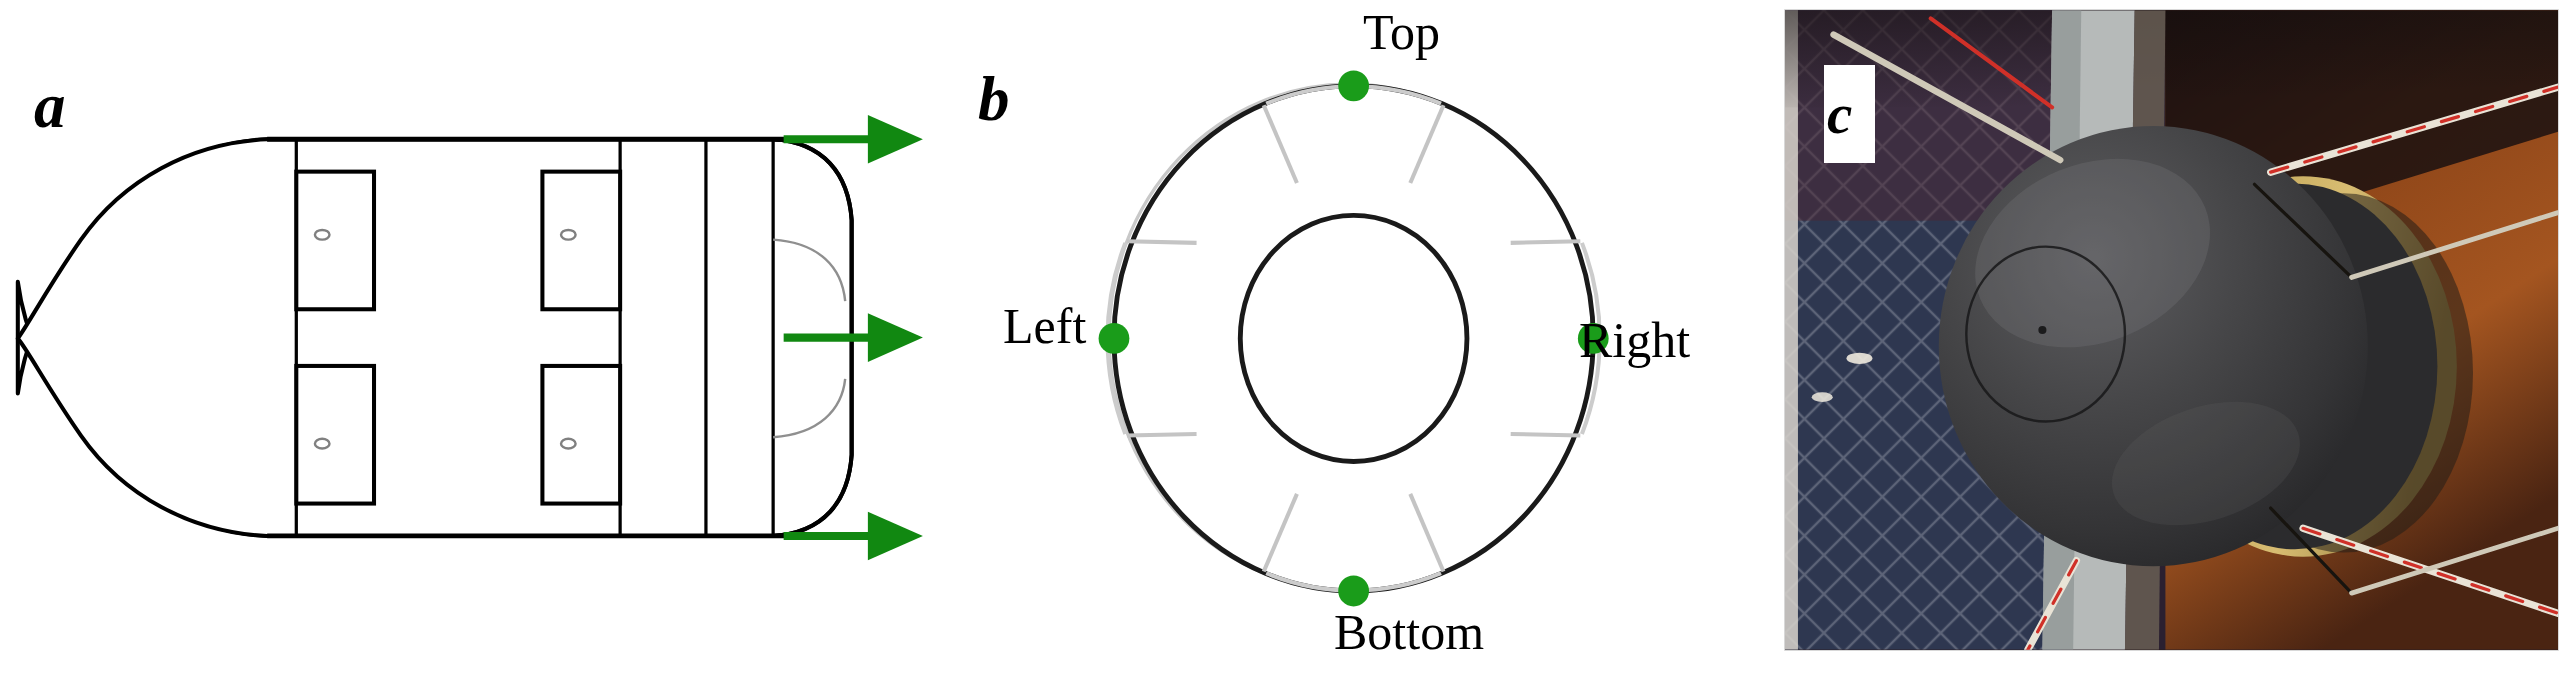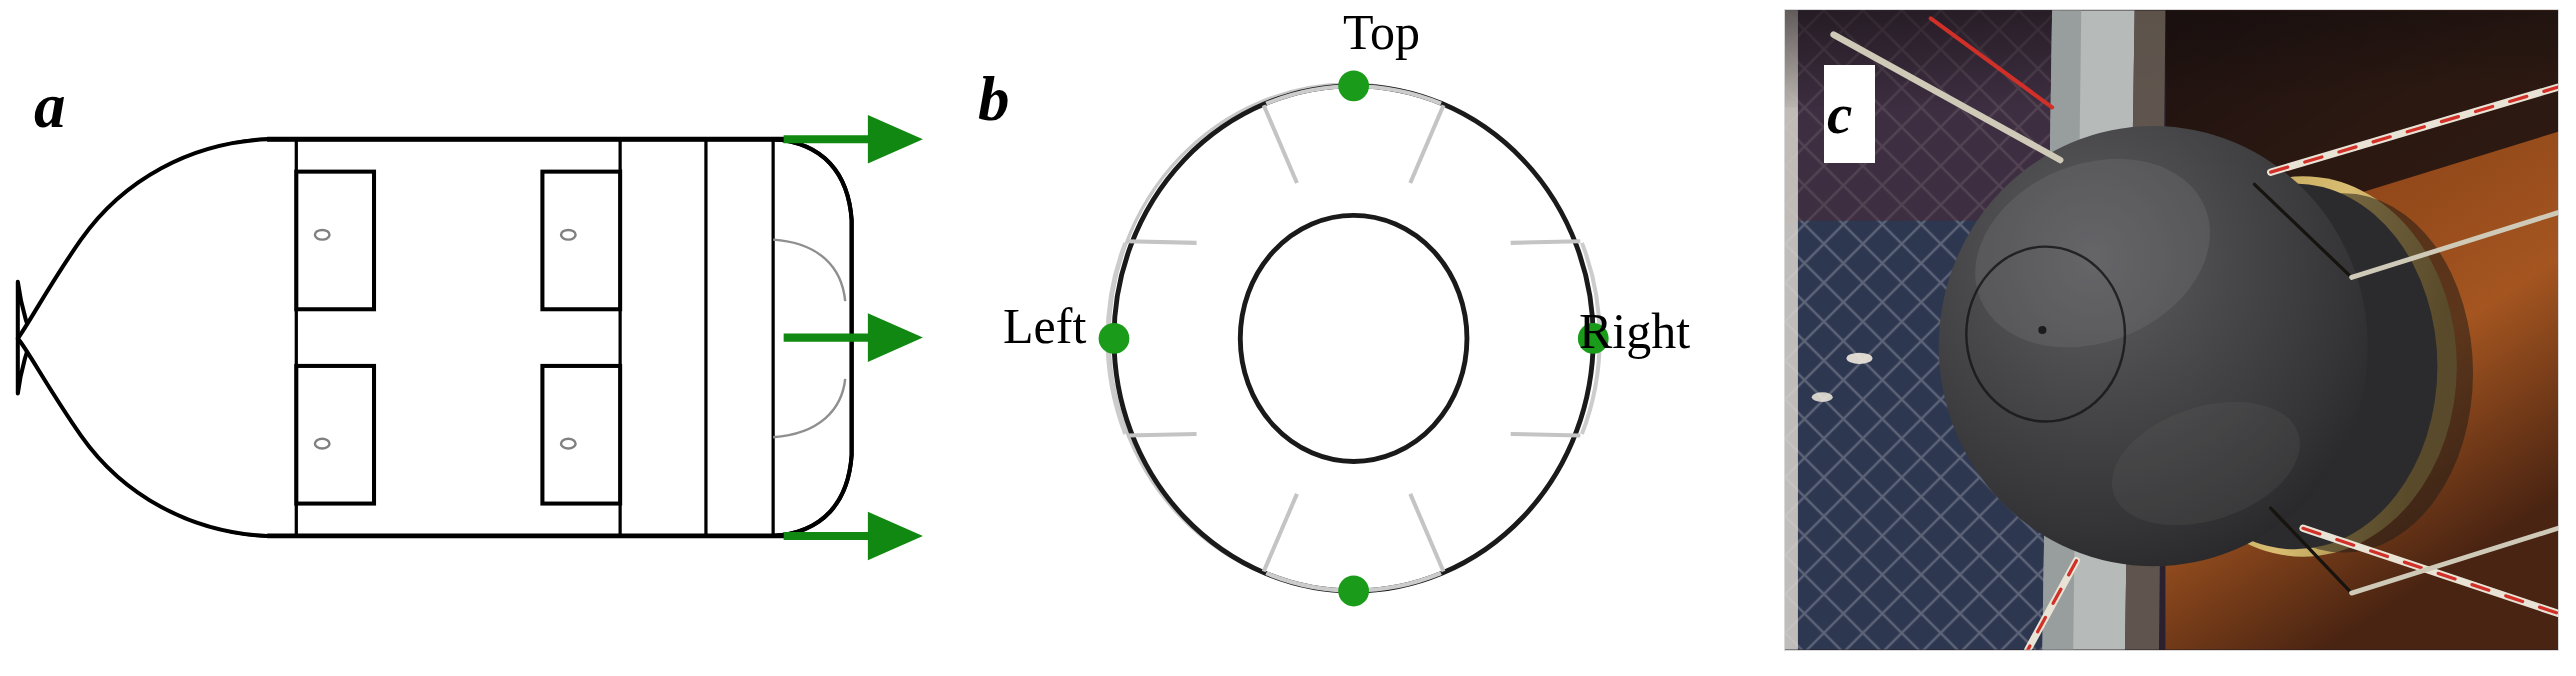--- a/index.html
+++ b/index.html
@@ -67,24 +67,24 @@
     position: absolute;
     font-family: "Liberation Serif", "DejaVu Serif", serif;
     font-style: normal;
     font-weight: 400;
     font-size: 50px;
     color: #000000;
     white-space: nowrap;
     line-height: 1;
     user-select: none;
   }
-  #label-top    { left: 412px; top: 6.5px;  }
+  #label-top    { left: 432px; top: 6.5px;  }
   #label-bottom { left: 403px; top: 607px; }
   #label-left   { left: 32px;  top: 301px; margin-left: 40px; }
-  #label-right  { left: 648px; top: 306px; text-align: center; }
+  #label-right  { left: 648px; top: 315px; text-align: center; }
 
   
   #panel-c { left: 1773px; width: 803px; }
   #photo-frame {
     position: absolute;
     left: 12px;
     top: 9.7px;
     width: 773px;
     height: 640px;
     overflow: hidden;
@@ -231,20 +231,21 @@
       <ellipse cx="522" cy="418" rx="140" ry="152" fill="#ffffff" stroke="#1a1a1a" stroke-width="6"></ellipse>
 
       <circle cx="522" cy="106" r="19" fill="#1a9c1a"></circle>
       <circle cx="818" cy="418" r="19" fill="#1a9c1a"></circle>
       <circle cx="522" cy="730" r="19" fill="#1a9c1a"></circle>
       <circle cx="226" cy="418" r="19" fill="#1a9c1a"></circle>
 
     </svg>
 
     <div class="ring-label" id="label-top">Top</div>
+    <div class="ring-label" id="label-bottom">Bottom</div>
     <div class="ring-label" id="label-left">Left</div>
     <div class="ring-label" id="label-right">Right</div>
   </div>
 
   <div class="panel" id="panel-c">
 
     <div id="photo-frame">
       <svg id="photo-svg" width="773" height="640" viewBox="0 0 955 790">
 
         <defs>

